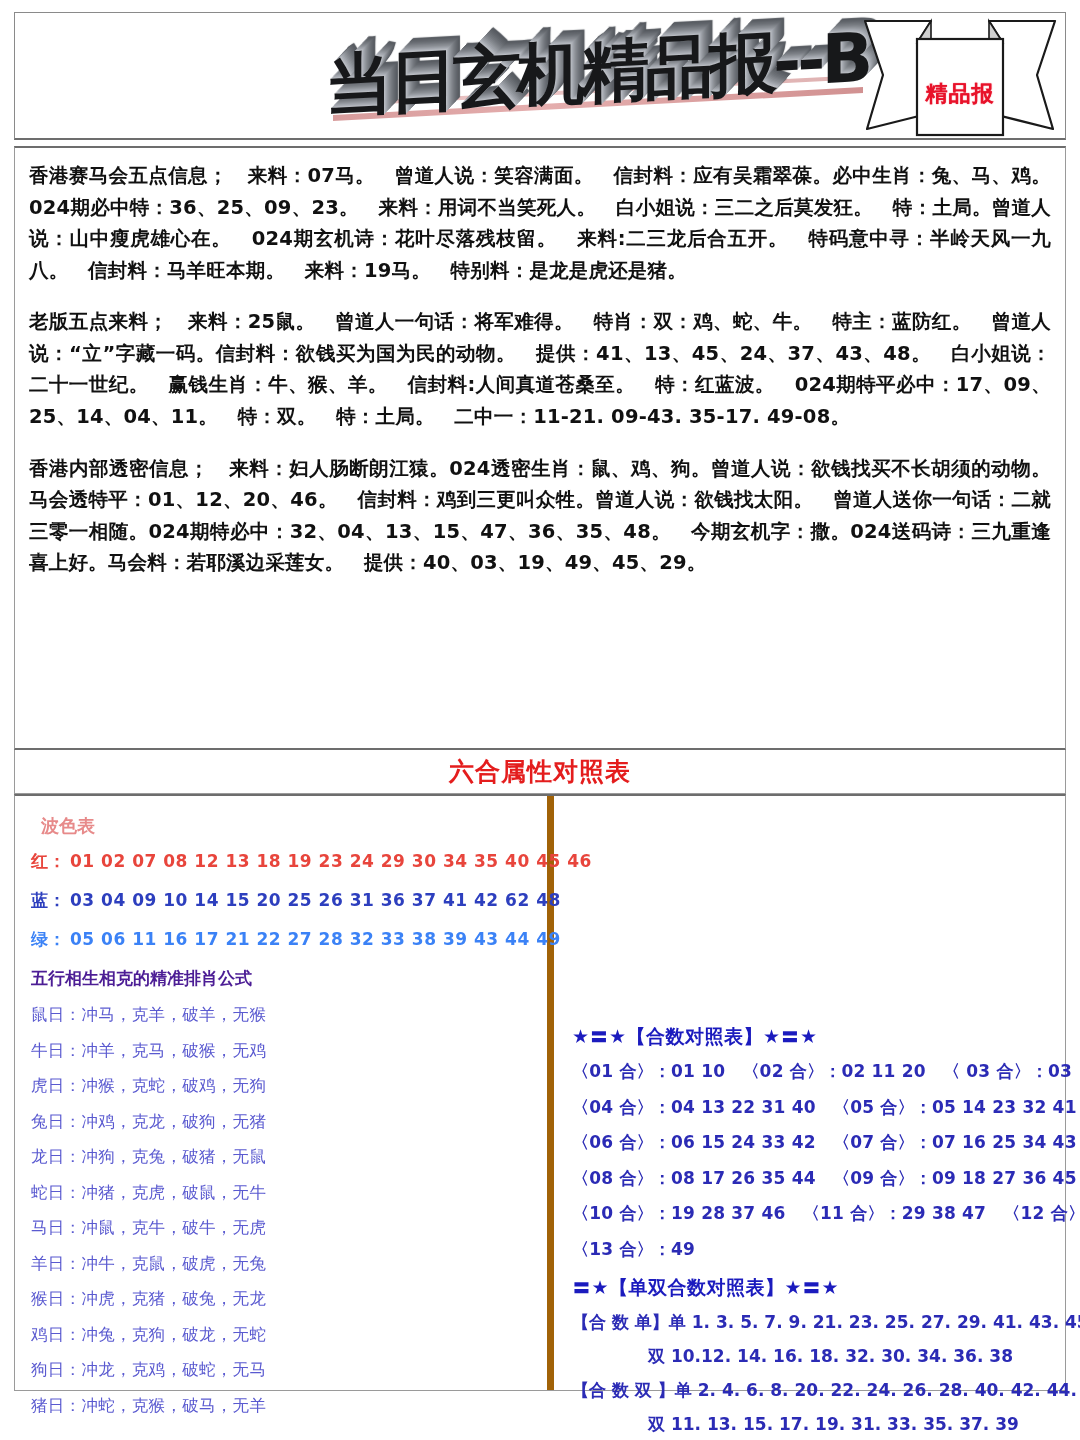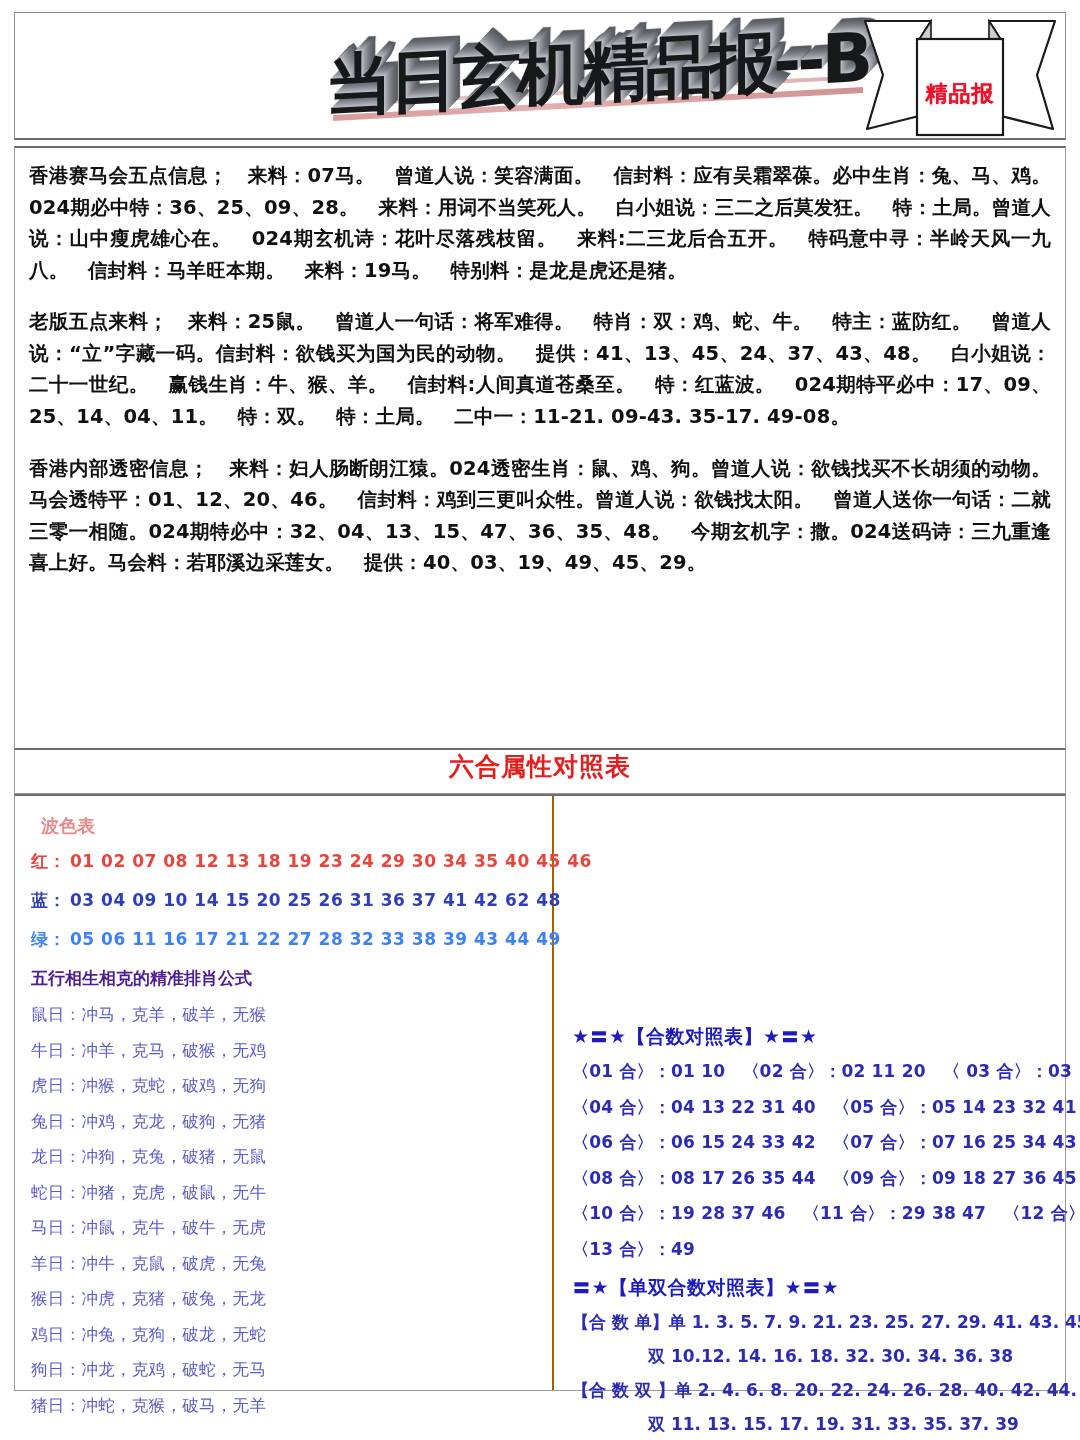--- a/index.html
+++ b/index.html
@@ -104,41 +104,42 @@
   }
   .para:last-child{margin-bottom:0;}
 
   
   .attr-header{
     border:1px solid #9a9a9a;
     border-top:none;
     box-sizing:border-box;
     height:44px;
     display:flex;
+    align-items:center;
     justify-content:center;
     background:#fff;
   }
   .attr-header .t{
     color:#e41d1d;
     font-size:25px;
     font-weight:bold;
     letter-spacing:1px;
   }
   .attr-body{
     border:1px solid #9a9a9a;
     border-top:2px solid #6d6d6d;
     box-sizing:border-box;
     height:597px;
     display:flex;
   }
   .col-left{
     width:539px;
     box-sizing:border-box;
     padding:14px 0 0 16px;
-    border-right:2px solid #a16207;
+    border-right:7px solid #a16207;
   }
   .col-right{
     flex:1;
     box-sizing:border-box;
     padding:14px 0 0 18px;
   }
 
   .bose-title{
     color:#e78a8a;
     font-size:18px;
@@ -219,21 +220,21 @@
         <path d="M194 4 L128 4 L142 26 L128 46 L128 96 L192 112 L176 58 Z" fill="#ffffff" stroke="#1a1a1a" stroke-width="2.2" stroke-linejoin="round"></path>
         <path d="M56 26 L70 4 L70 28 Z" fill="#cfcfcf" stroke="#1a1a1a" stroke-width="1.6"></path>
         <path d="M142 26 L128 4 L128 28 Z" fill="#cfcfcf" stroke="#1a1a1a" stroke-width="1.6"></path>
         <rect x="56" y="22" width="86" height="96" fill="#ffffff" stroke="#1a1a1a" stroke-width="2.2"></rect>
       </svg>
       <div class="ribbon-label">精品报</div>
     </div>
   </div>
 
   <div class="text-box">
-    <p class="para">香港赛马会五点信息；　来料：07马。　曾道人说：笑容满面。　信封料：应有吴霜翠葆。必中生肖：兔、马、鸡。　024期必中特：36、25、09、28。　来料：用词不当笑死人。　白小姐说：三二之后莫发狂。　特：土局。曾道人说：山中瘦虎雄心在。　024期玄机诗：花叶尽落残枝留。　来料:二三龙后合五开。　特码意中寻：半岭天风一九八。　信封料：马羊旺本期。　来料：19马。　特别料：是龙是虎还是猪。</p>
+    <p class="para">香港赛马会五点信息；　来料：07马。　曾道人说：笑容满面。　信封料：应有吴霜翠葆。必中生肖：兔、马、鸡。　024期必中特：36、25、09、23。　来料：用词不当笑死人。　白小姐说：三二之后莫发狂。　特：土局。曾道人说：山中瘦虎雄心在。　024期玄机诗：花叶尽落残枝留。　来料:二三龙后合五开。　特码意中寻：半岭天风一九八。　信封料：马羊旺本期。　来料：19马。　特别料：是龙是虎还是猪。</p>
     <p class="para">老版五点来料；　来料：25鼠。　曾道人一句话：将军难得。　特肖：双：鸡、蛇、牛。　特主：蓝防红。　曾道人说：“立”字藏一码。信封料：欲钱买为国为民的动物。　提供：41、13、45、24、37、43、48。　白小姐说：二十一世纪。　赢钱生肖：牛、猴、羊。　信封料:人间真道苍桑至。　特：红蓝波。　024期特平必中：17、09、25、14、04、11。　特：双。　特：土局。　二中一：11-21. 09-43. 35-17. 49-08。</p>
     <p class="para">香港内部透密信息；　来料：妇人肠断朗江猿。024透密生肖：鼠、鸡、狗。曾道人说：欲钱找买不长胡须的动物。　马会透特平：01、12、20、46。　信封料：鸡到三更叫众牲。曾道人说：欲钱找太阳。　曾道人送你一句话：二就三零一相随。024期特必中：32、04、13、15、47、36、35、48。　今期玄机字：撒。024送码诗：三九重逢喜上好。马会料：若耶溪边采莲女。　提供：40、03、19、49、45、29。</p>
   </div>
 
   <div class="attr-header">
     <span class="t">六合属性对照表</span>
   </div>
 
   <div class="attr-body">
 

